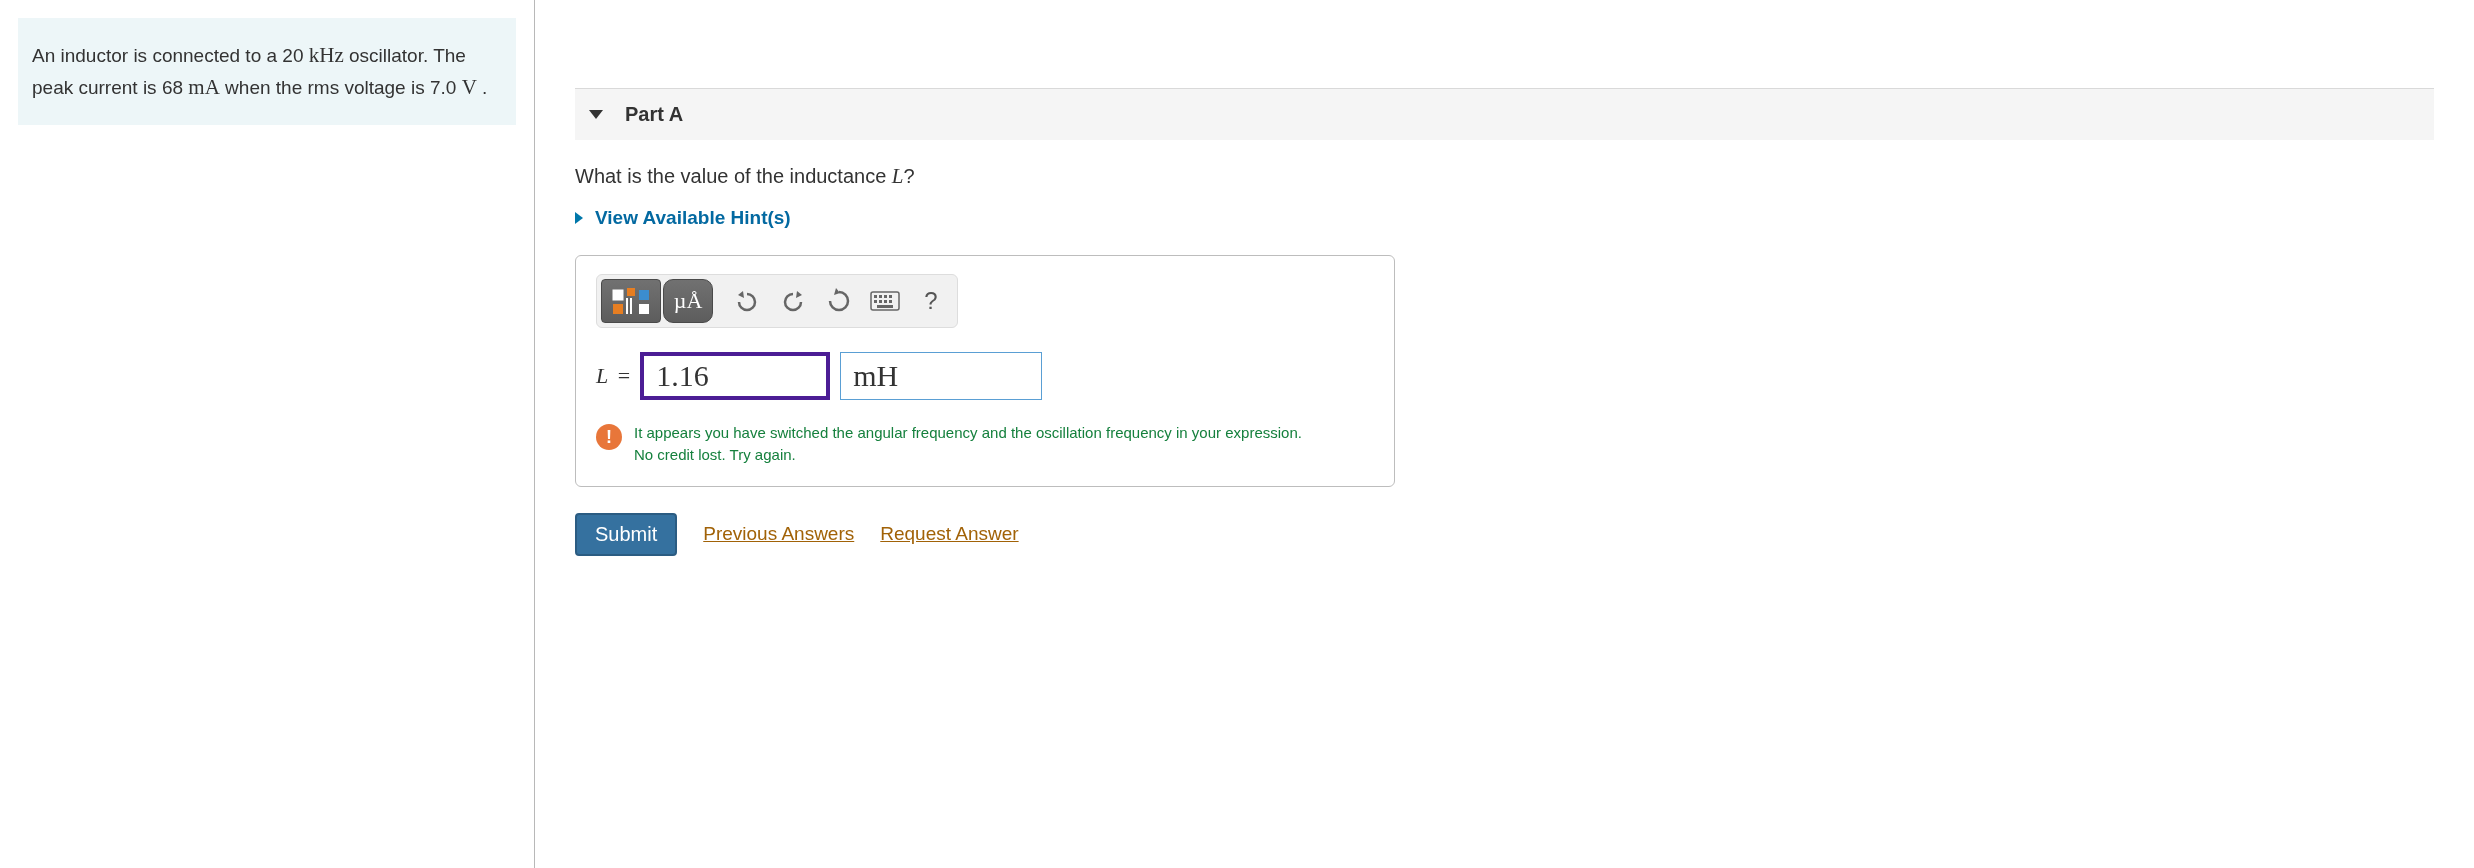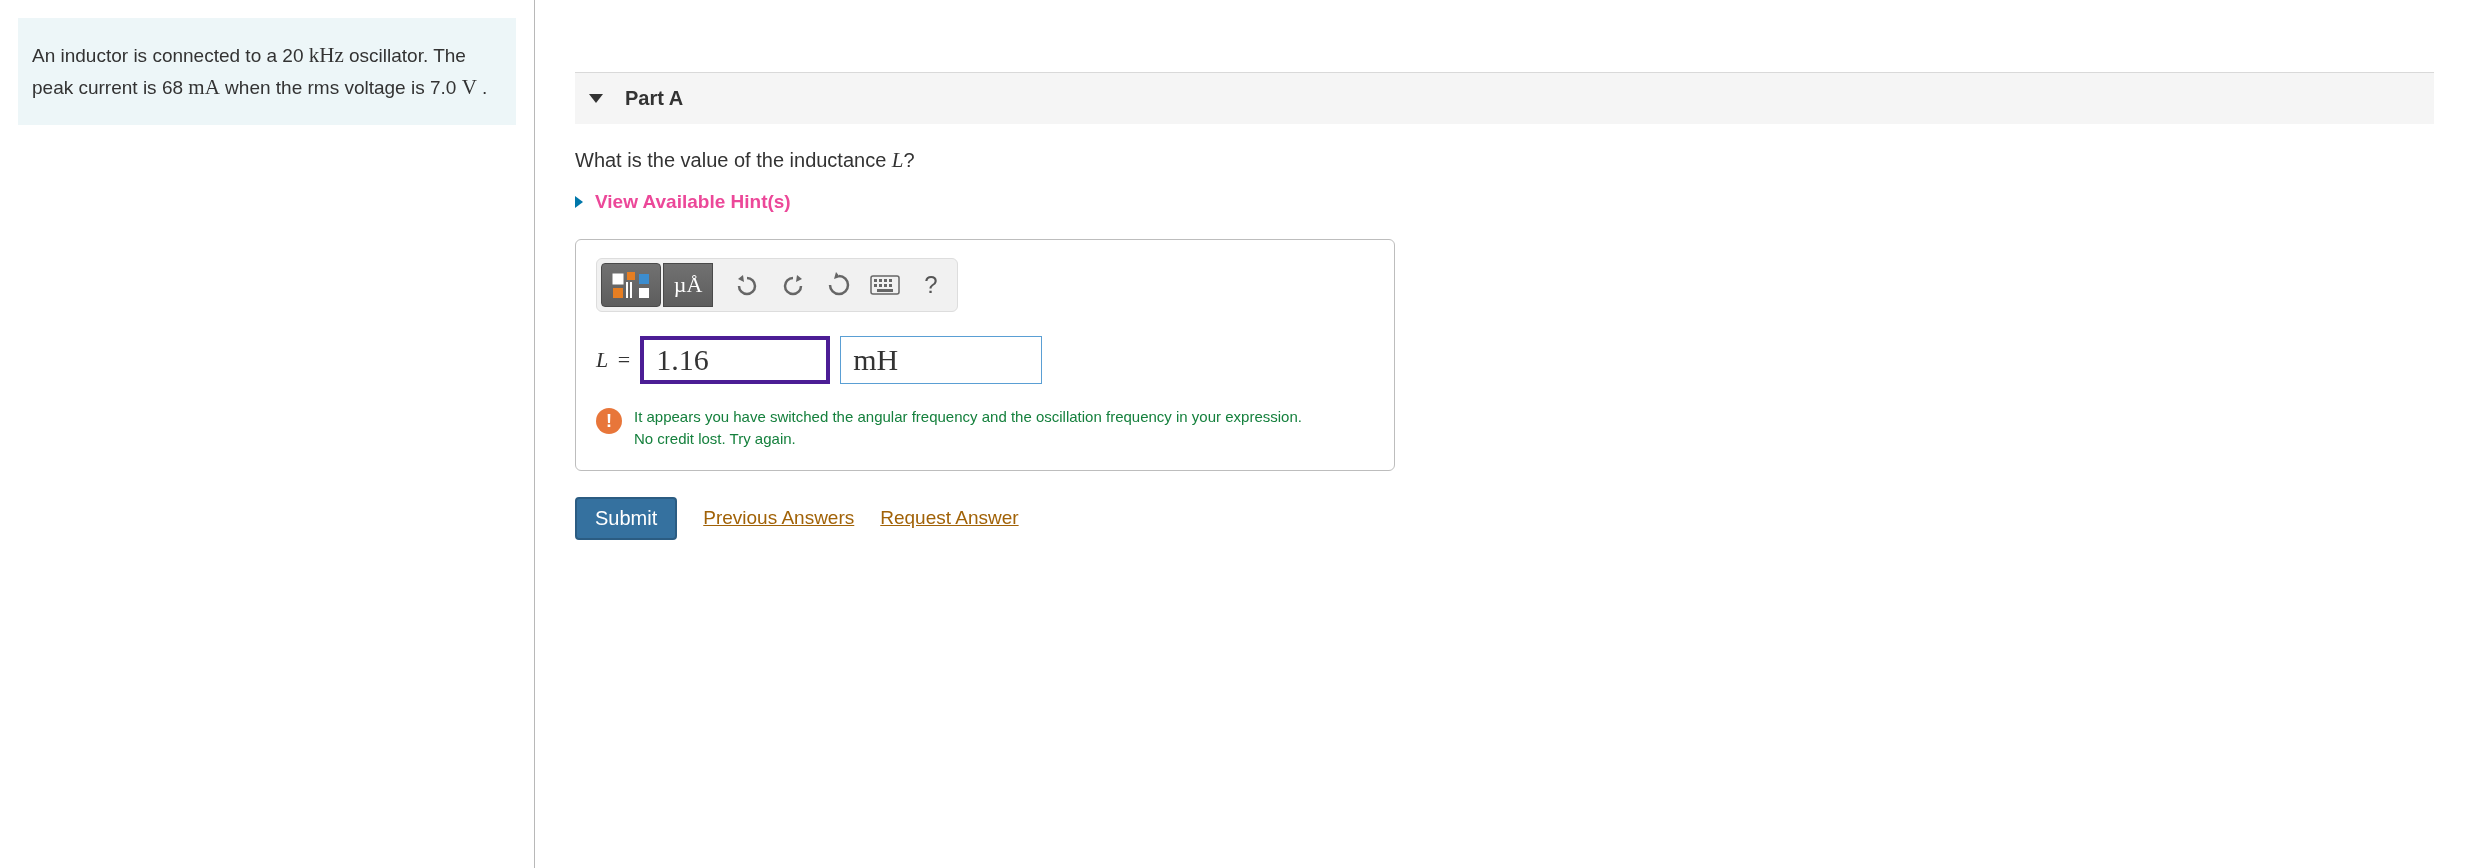--- a/index.html
+++ b/index.html
@@ -23,21 +23,21 @@
     font-size: 19px;
     line-height: 1.5;
     color: #333;
   }
   .problem-statement .unit-rm {
     font-family: "Times New Roman", serif;
     font-size: 21px;
   }
   .right-pane {
     flex: 1;
-    padding: 0 40px 20px 40px;
+    padding: 16px 40px 20px 40px;
   }
   .part-header-wrap {
     margin-top: 72px;
     border-top: 1px solid #d9d9d9;
   }
   .part-header {
     display: flex;
     align-items: center;
     background: #f5f5f5;
     padding: 14px 14px;
@@ -67,21 +67,21 @@
     font-size: 21px;
   }
   .instruction {
     font-weight: 700;
     font-size: 20px;
     margin-bottom: 22px;
   }
   .hints-toggle {
     display: flex;
     align-items: center;
-    color: #ec4899;
+    color: #0369a1;
     font-weight: 700;
     font-size: 19px;
     cursor: pointer;
     margin-bottom: 26px;
   }
   .hints-toggle .tri {
     border-top: 6px solid transparent;
     border-bottom: 6px solid transparent;
     border-left: 8px solid #0077aa;
     margin-right: 12px;
@@ -120,21 +120,21 @@
     width: 60px;
     height: 44px;
     display: flex;
     align-items: center;
     justify-content: center;
     position: relative;
   }
   .tb-units {
     background: linear-gradient(#717171,#5d5d5d);
     border: 1px solid #4a4a4a;
-    border-radius: 0;
+    border-radius: 10px;
     width: 50px;
     height: 44px;
     color: #fff;
     font-family: "Times New Roman", serif;
     font-size: 22px;
     display: flex;
     align-items: center;
     justify-content: center;
     margin-right: 10px;
   }

